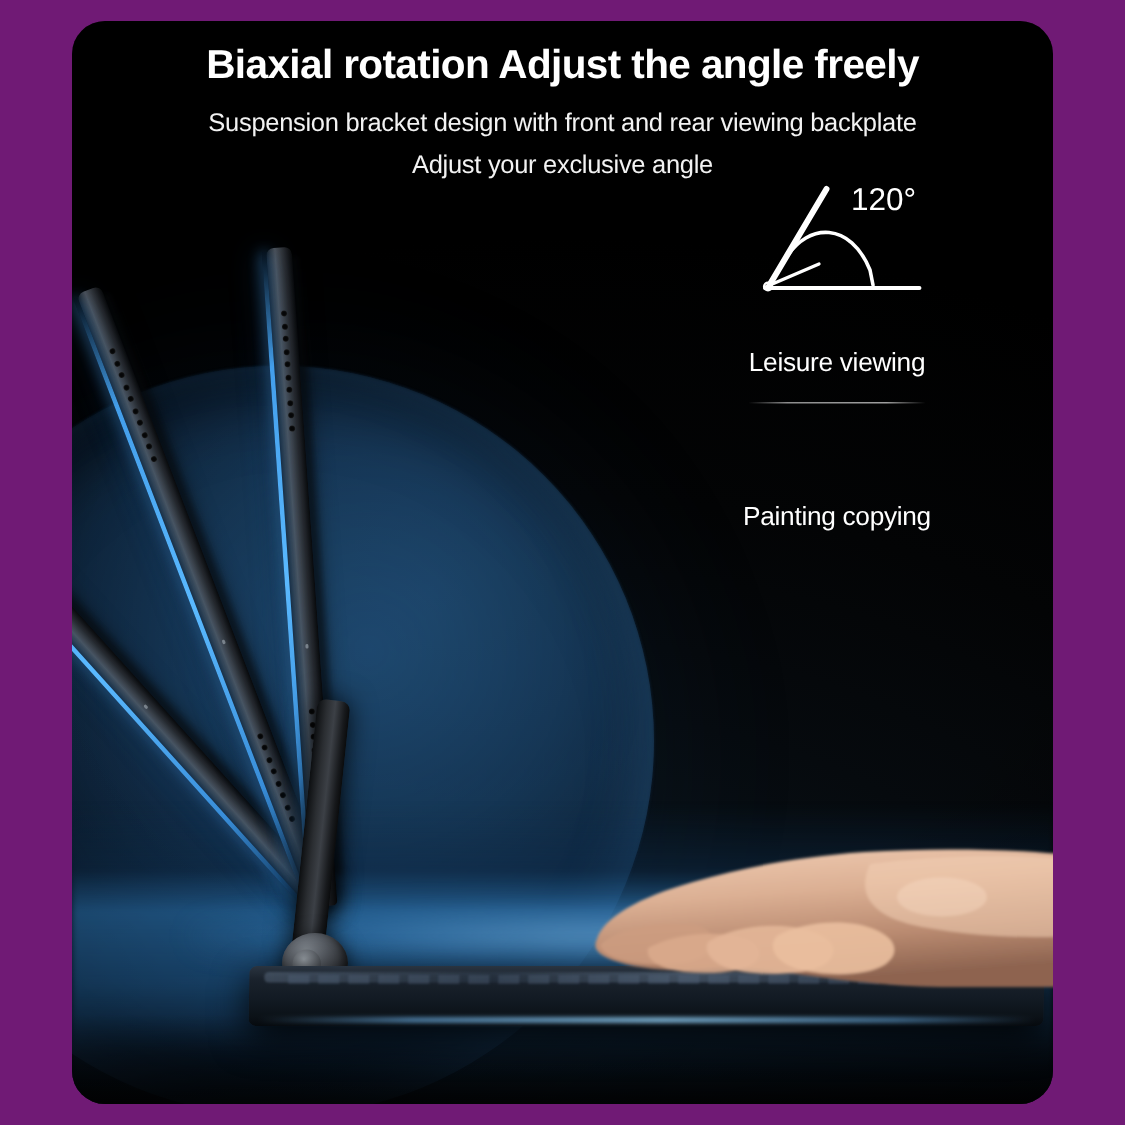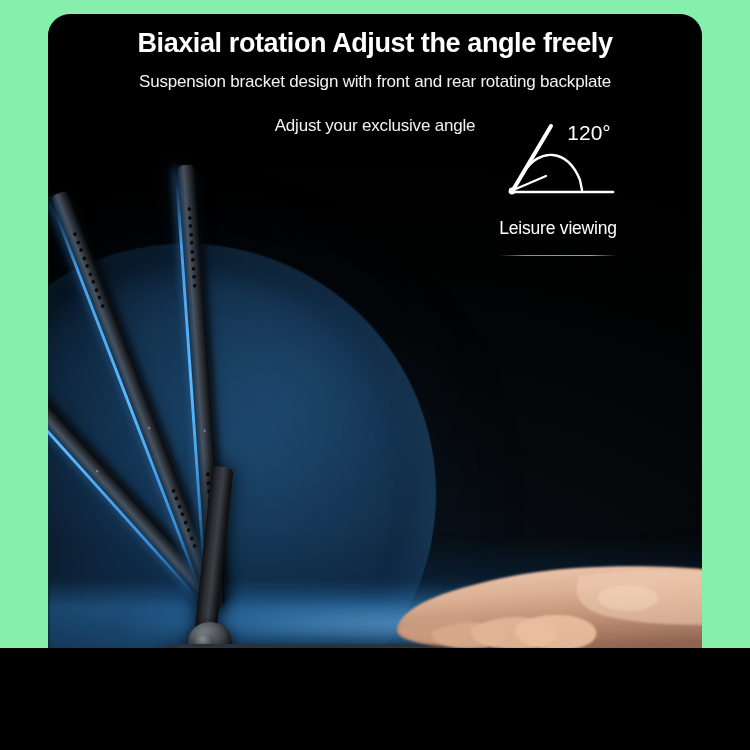--- a/index.html
+++ b/index.html
@@ -12,22 +12,22 @@
     height: 750px;
     overflow: hidden;
     font-family: "Liberation Sans", sans-serif;
     -webkit-font-smoothing: antialiased;
   }
 
   
   #promo-root {
     position: relative;
     width: 750px;
-    height: 648px;
-    background: #86efac;
+    height: 750px;
+    background: #701a75;
     overflow: hidden;
   }
 
   
   .panel {
     position: absolute;
     left: 48px;
     top: 14px;
     width: 654px;
     height: 722px;
@@ -140,21 +140,21 @@
     position: absolute;
     left: 0; right: 0;
     text-align: center;
     color: #f2f2f2;
     font-size: 17px;
     font-weight: normal;
     letter-spacing: -0.2px;
     z-index: 40;
   }
   .subline-1 { top: 58px; }
-  .subline-2 { top: 102px; }
+  .subline-2 { top: 86px; }
 
   
   .tablets {
     position: absolute;
     left: 0; top: 0; width: 100%; height: 100%;
     z-index: 20;
   }
   .tablet {
     position: absolute;
     left: 160px;
@@ -346,21 +346,21 @@
     height: 92px;
     display: flex;
     align-items: flex-end;
     justify-content: center;
   }
   .angle-label {
     color: #ffffff;
     font-size: 17.5px;
     font-weight: normal;
     letter-spacing: -0.2px;
-    margin-top: 16px;
+    margin-top: 29px;
   }
   .angle-divider {
     width: 118px;
     height: 1px;
     margin: 16px auto 0 auto;
     background: linear-gradient(to right,
       rgba(255,255,255,0.0) 0%,
       rgba(255,255,255,0.55) 22%,
       rgba(255,255,255,0.62) 78%,
       rgba(255,255,255,0.0) 100%);
@@ -375,21 +375,21 @@
   <div class="panel">
 
     <div class="orb-halo"></div>
     <div class="orb"></div>
     <div class="orb-rim"></div>
 
     <div class="desk"></div>
     <div class="desk-hot"></div>
 
     <div class="headline">Biaxial rotation Adjust the angle freely</div>
-    <div class="subline subline-1">Suspension bracket design with front and rear rotating backplate</div>
+    <div class="subline subline-1">Suspension bracket design with front and rear viewing backplate</div>
     <div class="subline subline-2">Adjust your exclusive angle</div>
 
     <div class="tablets">
 
       <div class="tablet t1">
         <div class="tab-back-shadow"></div>
         <div class="tab-body"></div>
         <div class="tab-screen-edge"></div>
 
         <div class="tab-dot" style="top:260px"></div>
@@ -520,20 +520,21 @@
         <div class="angle-label">Leisure viewing</div>
         <div class="angle-divider"></div>
       </div>
 
       <div class="gap-a"></div>
 
 
       <div class="gap-a"></div>
 
       <div class="angle-card last">
+        <div class="angle-label">Painting copying</div>
 
       </div>
 
     </div>
 
     <div class="desk-edge-shadow"></div>
     <div class="vignette"></div>
 
   </div>
 </div>

